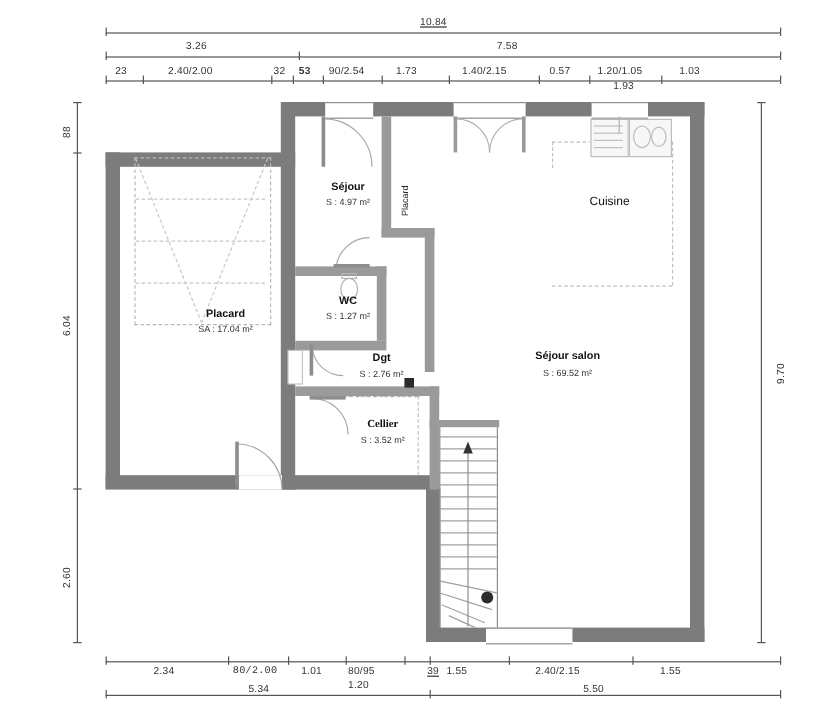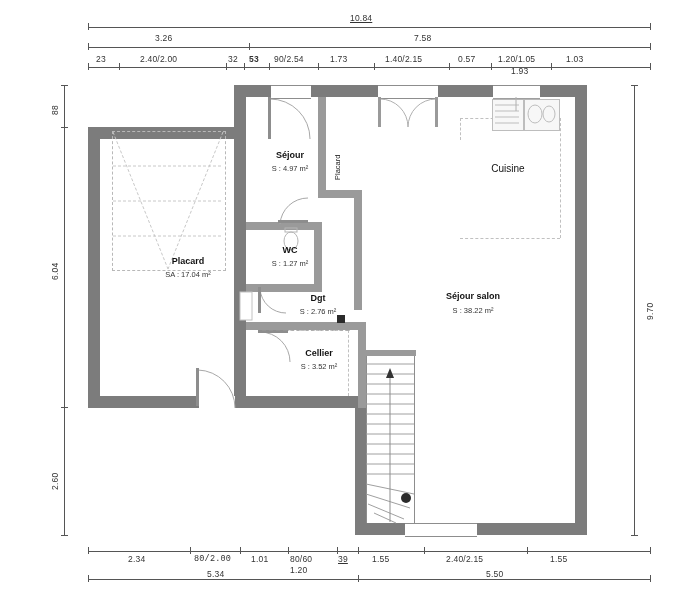--- a/index.html
+++ b/index.html
@@ -174,22 +174,22 @@
   <div class="tick v" style="left:240px; top:547px;"></div>
   <div class="tick v" style="left:288px; top:547px;"></div>
   <div class="tick v" style="left:337px; top:547px;"></div>
   <div class="tick v" style="left:358px; top:547px;"></div>
   <div class="tick v" style="left:424px; top:547px;"></div>
   <div class="tick v" style="left:527px; top:547px;"></div>
   <div class="tick v" style="left:650px; top:547px;"></div>
   <div class="dimtext" style="left:128px; top:554px;">2.34</div>
   <div class="dimtext" style="left:194px; top:554px;font-family:Liberation Mono, monospace;">80/2.00</div>
   <div class="dimtext" style="left:251px; top:554px;">1.01</div>
-  <div class="dimtext" style="left:290px; top:554px;">80/60</div>
-  <div class="dimtext" style="left:338px; top:554px;text-decoration:underline;">39</div>
+  <div class="dimtext" style="left:290px; top:554px;">80/95</div>
+  <div class="dimtext" style="left:356px; top:554px;text-decoration:underline;">39</div>
   <div class="dimtext" style="left:372px; top:554px;">1.55</div>
   <div class="dimtext" style="left:446px; top:554px;">2.40/2.15</div>
   <div class="dimtext" style="left:550px; top:554px;">1.55</div>
   <div class="dimtext" style="left:290px; top:565px;">1.20</div>
 
   <div class="dimline h" style="left:88px; top:579px; width:562px;"></div>
   <div class="tick v" style="left:88px; top:575px;"></div>
   <div class="tick v" style="left:358px; top:575px;"></div>
   <div class="tick v" style="left:650px; top:575px;"></div>
   <div class="dimtext" style="left:207px; top:569px;">5.34</div>
@@ -342,23 +342,23 @@
 
   <div class="roomname" style="left:255px; top:150px; width:70px;">Séjour</div>
   <div class="roomarea" style="left:250px; top:164px; width:80px;">S : 4.97 m²</div>
 
   <div class="roomname" style="left:265px; top:245px; width:50px;">WC</div>
   <div class="roomarea" style="left:250px; top:259px; width:80px;">S : 1.27 m²</div>
 
   <div class="roomname" style="left:293px; top:293px; width:50px;">Dgt</div>
   <div class="roomarea" style="left:278px; top:307px; width:80px;">S : 2.76 m²</div>
 
-  <div class="roomname" style="left:289px; top:348px; width:60px;">Cellier</div>
+  <div class="roomname" style="left:289px; top:348px; width:60px;font-family:Liberation Serif, serif;">Cellier</div>
   <div class="roomarea" style="left:279px; top:362px; width:80px;">S : 3.52 m²</div>
 
   <div class="roomname" style="left:428px; top:291px; width:90px;">Séjour salon</div>
-  <div class="roomarea" style="left:428px; top:306px; width:90px;">S : 38.22 m²</div>
+  <div class="roomarea" style="left:428px; top:306px; width:90px;">S : 69.52 m²</div>
 
   <div class="roomname plain" style="left:463px; top:163px; width:90px;">Cuisine</div>
 
   <div class="vertlabel" style="left:333px; top:180px;">Placard</div>
 
 </div>
 
 </body></html>

